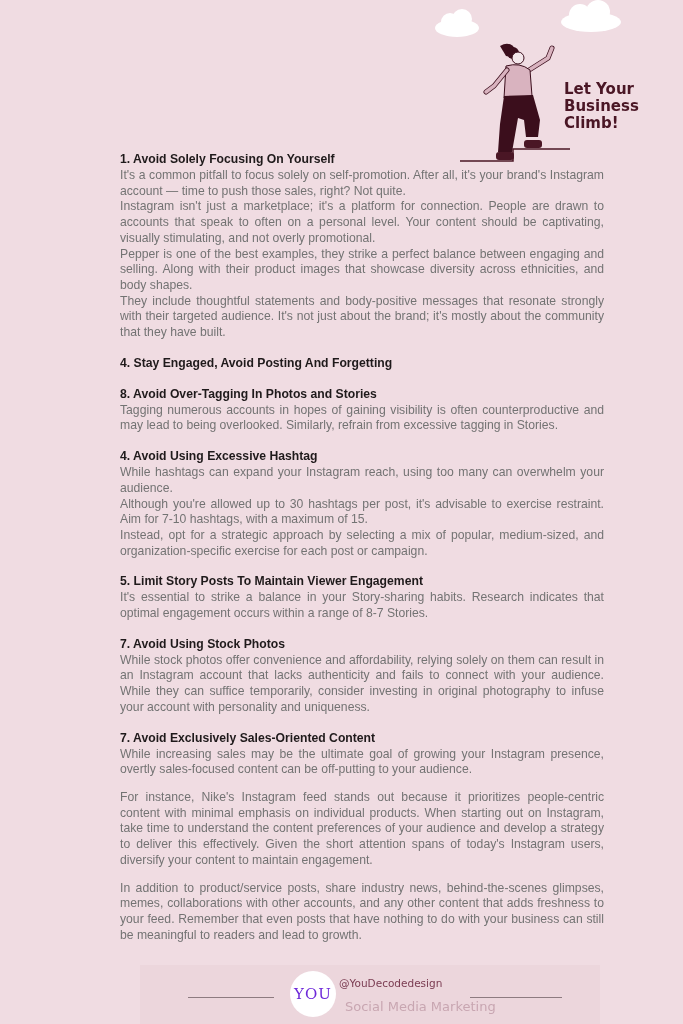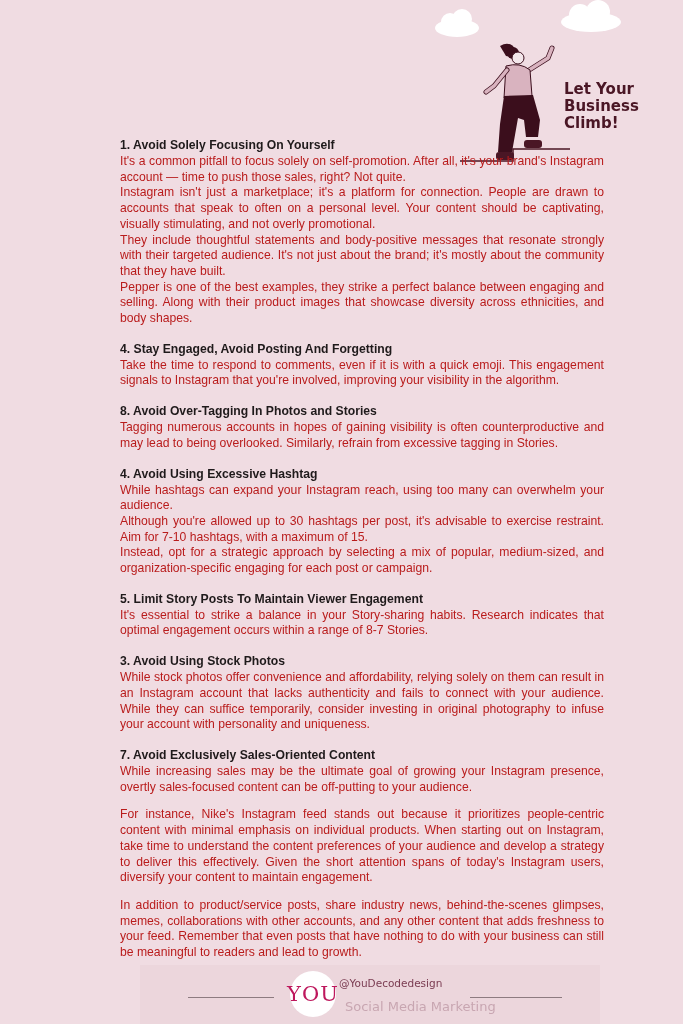--- a/index.html
+++ b/index.html
@@ -1,28 +1,28 @@
 <!DOCTYPE html>
 <html><head>
 <meta charset="utf-8">
 <style>
   html,body{margin:0;padding:0;}
   body{width:683px;height:1024px;background:#f0dce2;position:relative;overflow:hidden;font-family:"Liberation Sans",sans-serif;color:#2a2224;}
   .cloud{position:absolute;}
   .hero{position:absolute;left:460px;top:40px;width:200px;height:125px;}
   .tagline{position:absolute;left:564px;top:60px;font-family:"DejaVu Sans",sans-serif;font-weight:bold;font-size:15px;line-height:17px;color:#4a1625;margin-top:21px;}
   .tagline div{white-space:nowrap;}
-  .content{position:absolute;left:120px;top:137px;width:484px;}
+  .content{position:absolute;left:120px;top:151px;width:484px;}
   .section{margin-bottom:14px;}
   .heading{font-weight:bold;font-size:12.2px;line-height:17px;color:#1f1a1b;}
-  .para{font-size:12.2px;line-height:15.7px;text-align:justify;color:#b91c1c;}
+  .para{font-size:12.2px;line-height:15.7px;text-align:justify;color:#737373;}
   .gap{height:12px;}
   .footer{position:absolute;left:140px;top:965px;width:460px;height:59px;background:#ecd6dc;}
   .fline{position:absolute;top:32px;height:1px;background:#8d7b80;}
-  .logo{position:absolute;left:150px;top:6px;width:46px;height:46px;border-radius:50%;background:#ffffff;display:flex;align-items:center;justify-content:center;font-family:"DejaVu Serif",serif;font-size:21px;color:#be185d;letter-spacing:1px;}
+  .logo{position:absolute;left:150px;top:6px;width:46px;height:46px;border-radius:50%;background:#ffffff;display:flex;align-items:center;justify-content:center;font-family:"DejaVu Serif",serif;font-size:15px;color:#6d28d9;letter-spacing:1px;}
   .handle{position:absolute;left:199px;top:12px;font-family:"DejaVu Sans",sans-serif;font-weight:normal;font-size:10.5px;color:#7a3b51;}
   .sub{position:absolute;left:205px;top:34px;font-family:"DejaVu Sans",sans-serif;font-size:13px;color:#c8a6b1;}
 </style>
 </head>
 <body>
 
 <svg class="cloud" style="left:432px;top:8px" width="50" height="30" viewBox="0 0 50 30">
   <ellipse cx="25" cy="20" rx="22" ry="9" fill="#ffffff"></ellipse>
   <circle cx="18" cy="14" r="9" fill="#ffffff"></circle>
   <circle cx="30" cy="11" r="10" fill="#ffffff"></circle>
@@ -60,43 +60,42 @@
   <div>Let Your</div>
   <div>Business</div>
   <div>Climb!</div>
 </div>
 
 <div class="content" id="content">
     <div class="section">
       <div class="heading">1. Avoid Solely Focusing On Yourself</div>
       <div class="para">It's a common pitfall to focus solely on self-promotion. After all, it's your brand's Instagram account — time to push those sales, right? Not quite.</div>
       <div class="para">Instagram isn't just a marketplace; it's a platform for connection. People are drawn to accounts that speak to often on a personal level. Your content should be captivating, visually stimulating, and not overly promotional.</div>
+      <div class="para">Pepper is one of the best examples, they strike a perfect balance between engaging and selling. Along with their product images that showcase diversity across ethnicities, and body shapes.</div>
       <div class="para">They include thoughtful statements and body-positive messages that resonate strongly with their targeted audience. It's not just about the brand; it's mostly about the community that they have built.</div>
-      <div class="para">Pepper is one of the best examples, they strike a perfect balance between engaging and selling. Along with their product images that showcase diversity across ethnicities, and body shapes.</div>
     </div>
     <div class="section">
       <div class="heading">4. Stay Engaged, Avoid Posting And Forgetting</div>
-      <div class="para">Take the time to respond to comments, even if it is with a quick emoji. This engagement signals to Instagram that you're involved, improving your visibility in the algorithm.</div>
     </div>
     <div class="section">
       <div class="heading">8. Avoid Over-Tagging In Photos and Stories</div>
       <div class="para">Tagging numerous accounts in hopes of gaining visibility is often counterproductive and may lead to being overlooked. Similarly, refrain from excessive tagging in Stories.</div>
     </div>
     <div class="section">
       <div class="heading">4. Avoid Using Excessive Hashtag</div>
       <div class="para">While hashtags can expand your Instagram reach, using too many can overwhelm your audience.</div>
       <div class="para">Although you're allowed up to 30 hashtags per post, it's advisable to exercise restraint. Aim for 7-10 hashtags, with a maximum of 15.</div>
-      <div class="para">Instead, opt for a strategic approach by selecting a mix of popular, medium-sized, and organization-specific engaging for each post or campaign.</div>
+      <div class="para">Instead, opt for a strategic approach by selecting a mix of popular, medium-sized, and organization-specific exercise for each post or campaign.</div>
     </div>
     <div class="section">
       <div class="heading">5. Limit Story Posts To Maintain Viewer Engagement</div>
       <div class="para">It's essential to strike a balance in your Story-sharing habits. Research indicates that optimal engagement occurs within a range of 8-7 Stories.</div>
     </div>
     <div class="section">
-      <div class="heading">3. Avoid Using Stock Photos</div>
+      <div class="heading">7. Avoid Using Stock Photos</div>
       <div class="para">While stock photos offer convenience and affordability, relying solely on them can result in an Instagram account that lacks authenticity and fails to connect with your audience. While they can suffice temporarily, consider investing in original photography to infuse your account with personality and uniqueness.</div>
     </div>
     <div class="section">
       <div class="heading">7.  Avoid Exclusively Sales-Oriented Content</div>
       <div class="para">While increasing sales may be the ultimate goal of growing your Instagram presence, overtly sales-focused content can be off-putting to your audience.</div>
       <div class="gap"></div>
       <div class="para">For instance, Nike's Instagram feed stands out because it prioritizes people-centric content with minimal emphasis on individual products. When starting out on Instagram, take time to understand the content preferences of your audience and develop a strategy to deliver this effectively. Given the short attention spans of today's Instagram users, diversify your content to maintain engagement.</div>
       <div class="gap"></div>
       <div class="para">In addition to product/service posts, share industry news, behind-the-scenes glimpses, memes, collaborations with other accounts, and any other content that adds freshness to your feed. Remember that even posts that have nothing to do with your business can still be meaningful to readers and lead to growth.</div>
     </div>

